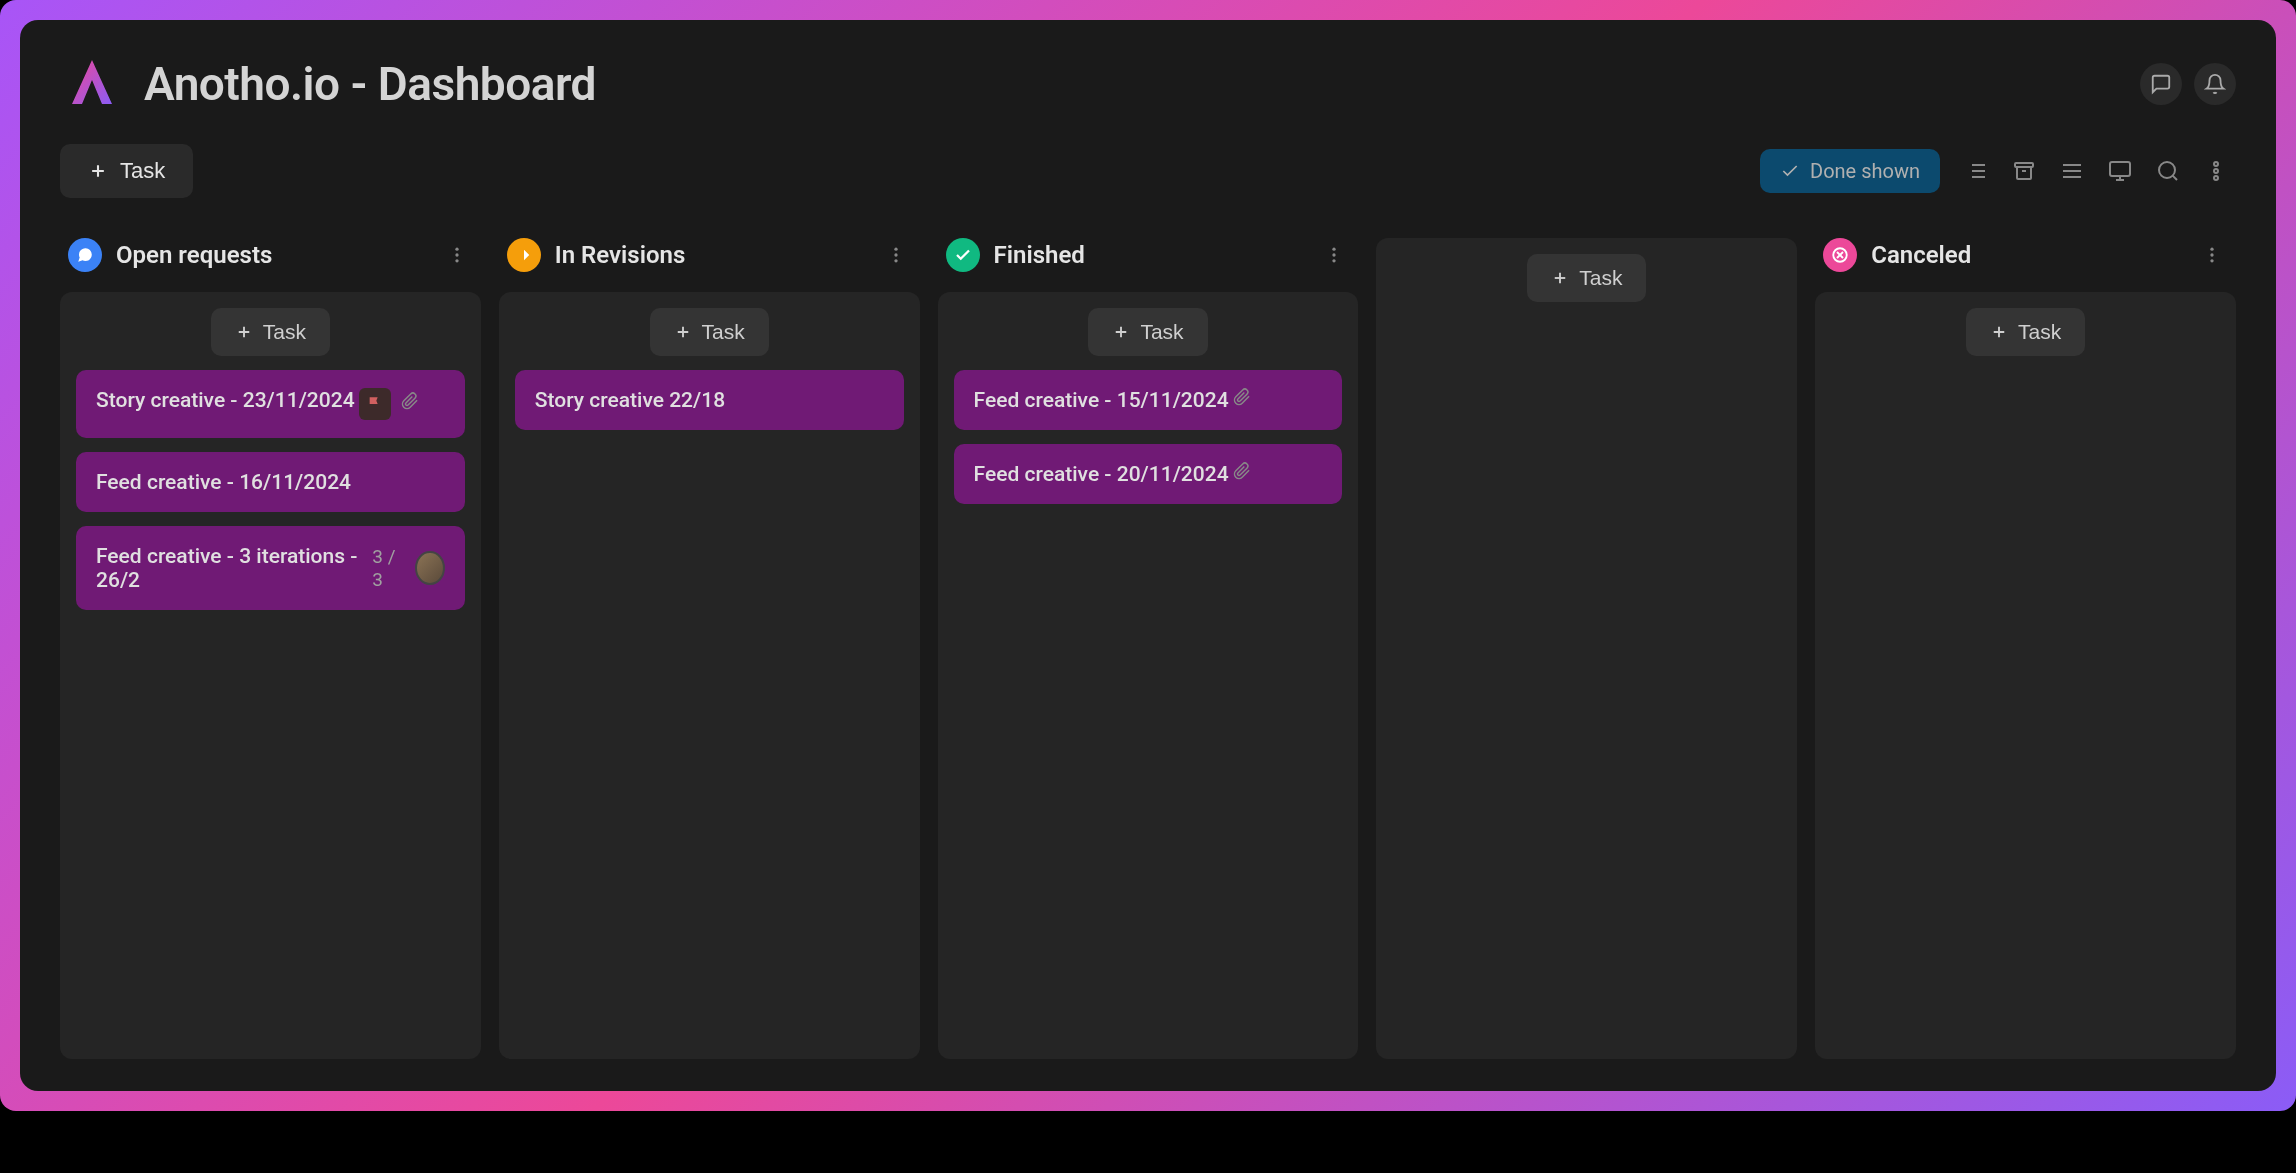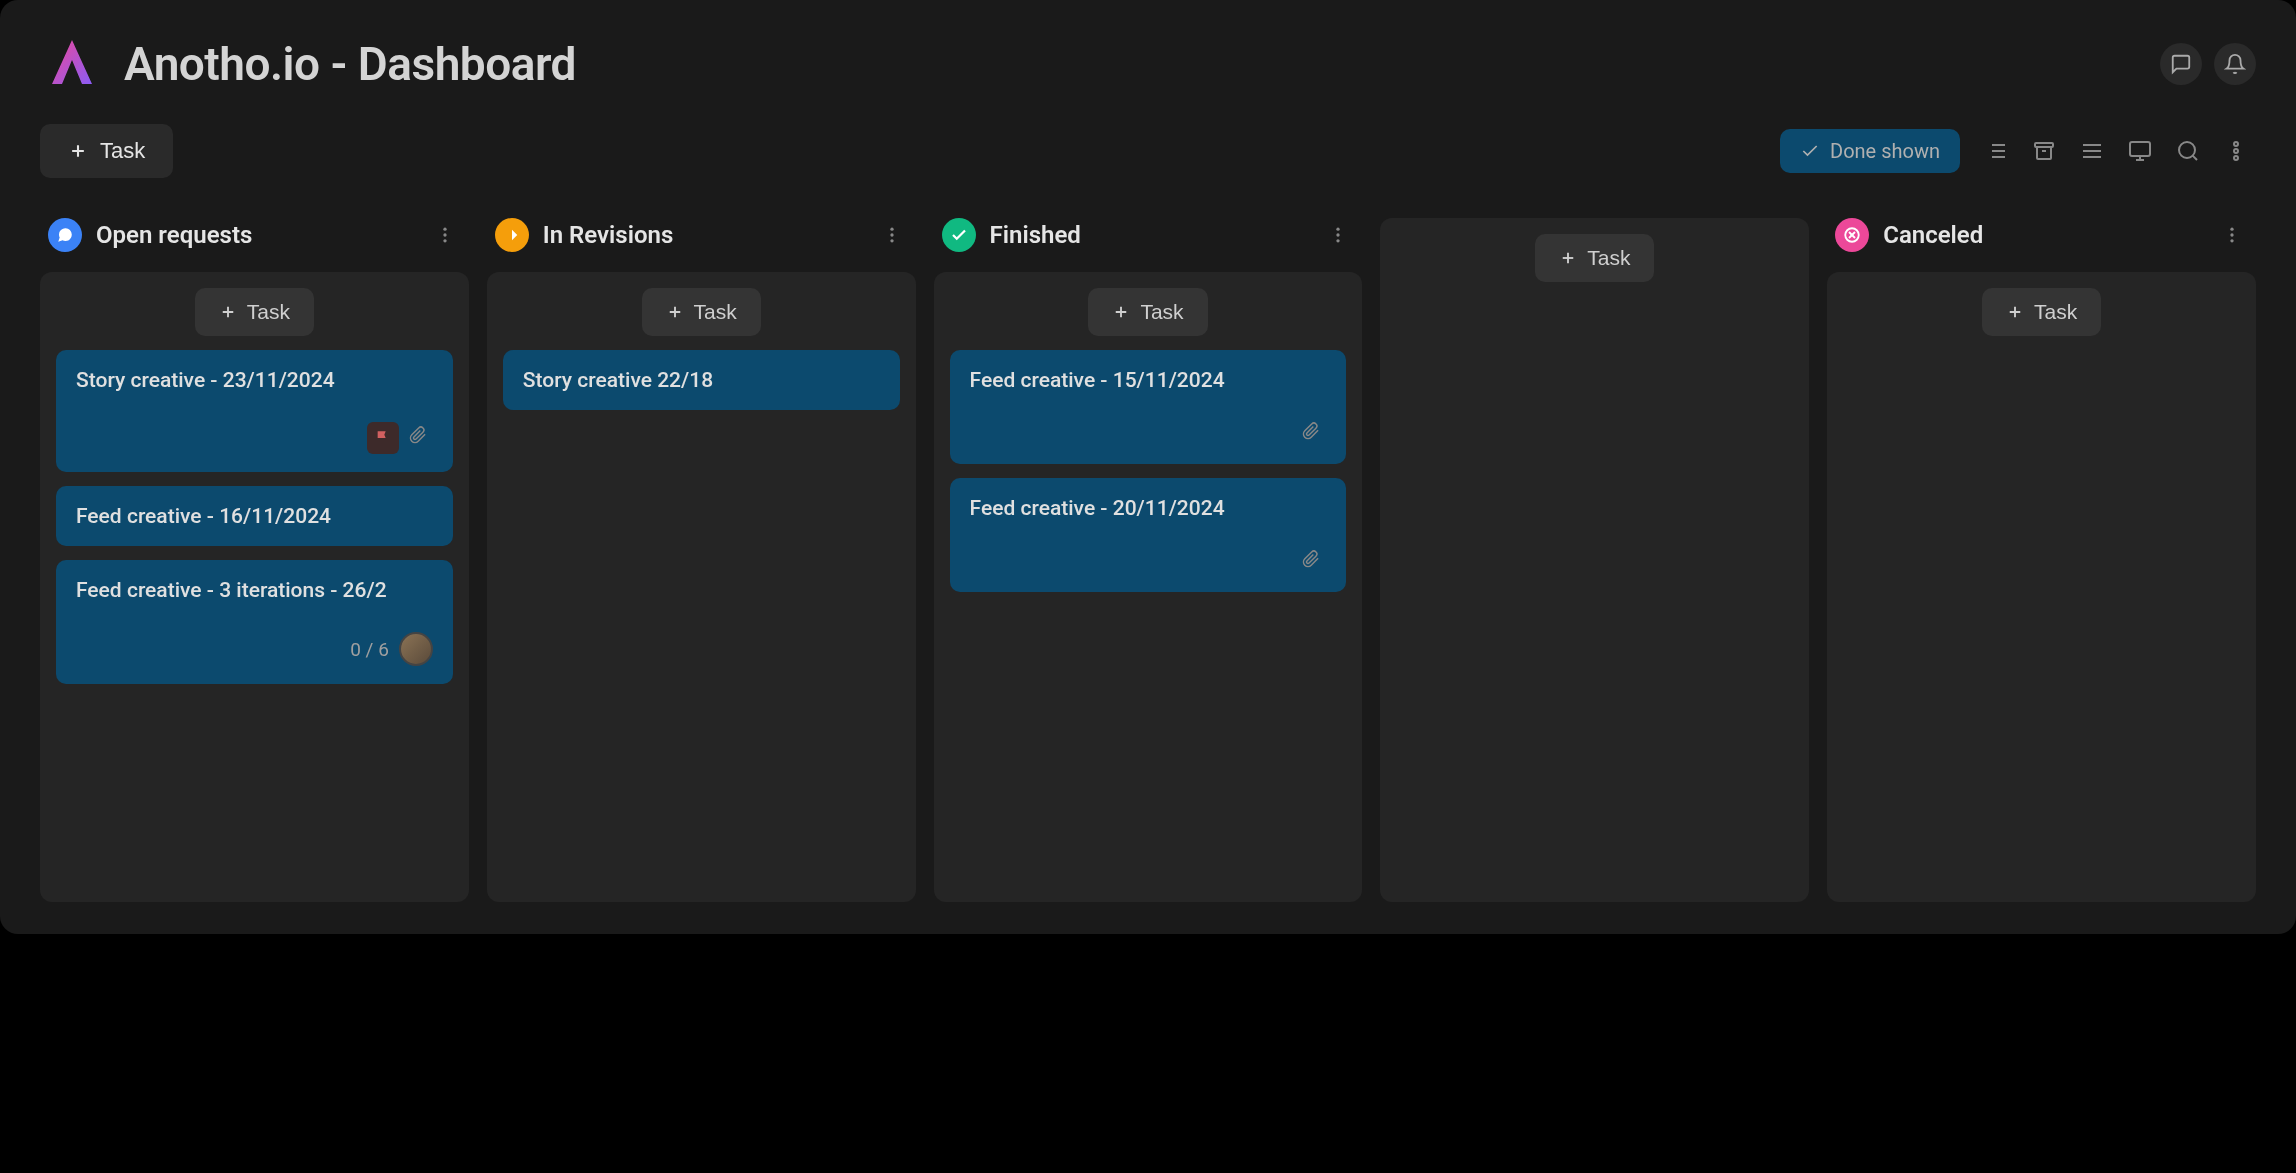--- a/index.html
+++ b/index.html
@@ -11,24 +11,24 @@
     body {
       font-family: -apple-system, BlinkMacSystemFont, "Segoe UI", Roboto, sans-serif;
       background: #000;
       width: 2296px;
       height: 1173px;
       overflow: hidden;
     }
     
     .outer-frame {
       width: 2296px;
-      height: 934px;
-      padding: 0;
+      height: 1111px;
+      padding: 20px;
       background: linear-gradient(135deg, #a855f7, #ec4899, #8b5cf6);
-      border-radius: 24px;
+      border-radius: 16px;
     }
     
     .app-window {
       width: 100%;
       height: 100%;
       background: #1a1a1a;
       border-radius: 18px;
       padding: 32px 40px;
       display: flex;
       flex-direction: column;
@@ -251,26 +251,25 @@
     
     .add-task-btn svg {
       width: 18px;
       height: 18px;
       stroke: #cfcfcf;
       stroke-width: 2.5;
       fill: none;
     }
     
     .card {
-      background: #0c4a6e;
+      background: #701a75;
       border-radius: 10px;
       padding: 18px 20px;
       display: flex;
-      flex-direction: column;
-      gap: 30px;
+      gap: 4px;
       cursor: pointer;
     }
     
     .card-title {
       color: #e0e0e0;
       font-size: 21px;
       font-weight: 500;
     }
     
     .card-footer {
@@ -456,21 +455,21 @@
                     <path d="M21.44 11.05l-9.19 9.19a6 6 0 0 1-8.49-8.49l9.19-9.19a4 4 0 0 1 5.66 5.66l-9.2 9.19a2 2 0 0 1-2.83-2.83l8.49-8.48"></path>
                   </svg></div>
               </div>
             </div>
             <div class="card">
               <div class="card-title">Feed creative - 16/11/2024</div>
             </div>
             <div class="card">
               <div class="card-title">Feed creative - 3 iterations - 26/2</div>
               <div class="card-footer">
-                <span class="subtask-count">0 / 6</span>
+                <span class="subtask-count">3 / 3</span>
                 <div class="avatar"></div>
               </div>
             </div>
           </div>
         </div>
         <div class="column">
           <div class="column-header">
     <div class="column-title-group">
       <div class="status-dot" style="background:#f59e0b">
                 <svg viewBox="0 0 24 24" fill="#fff">

